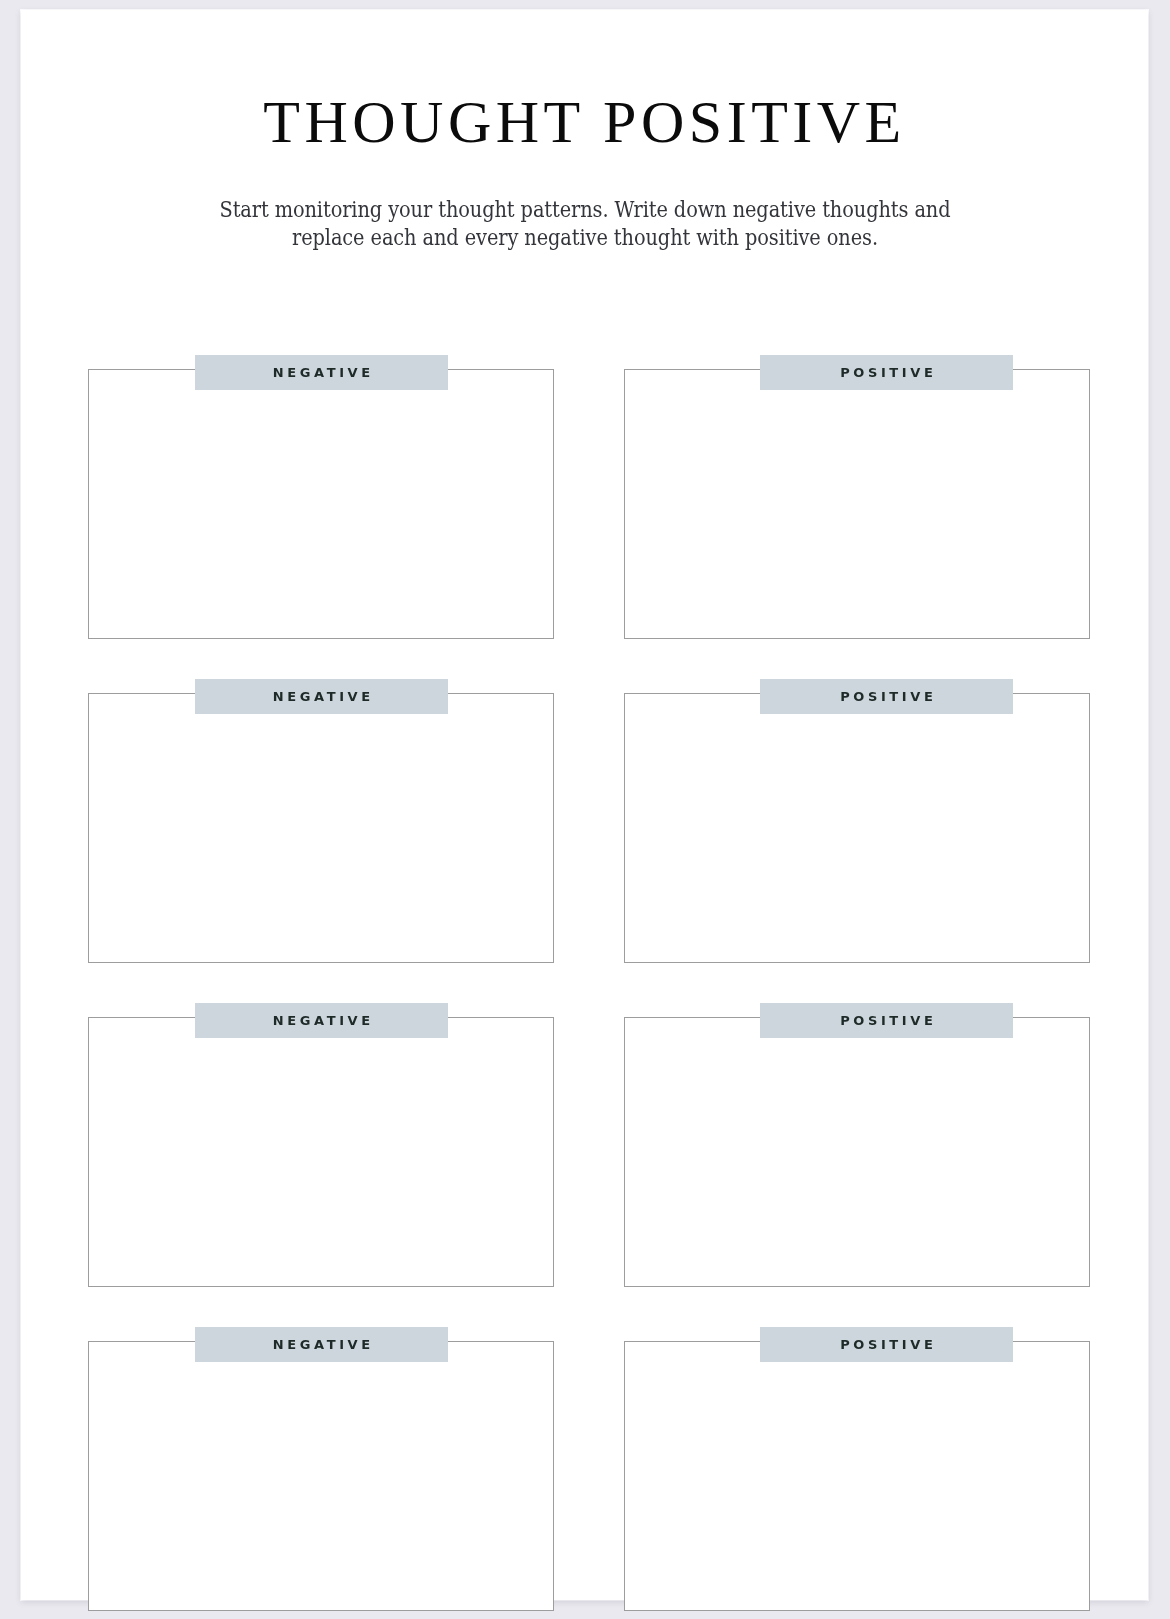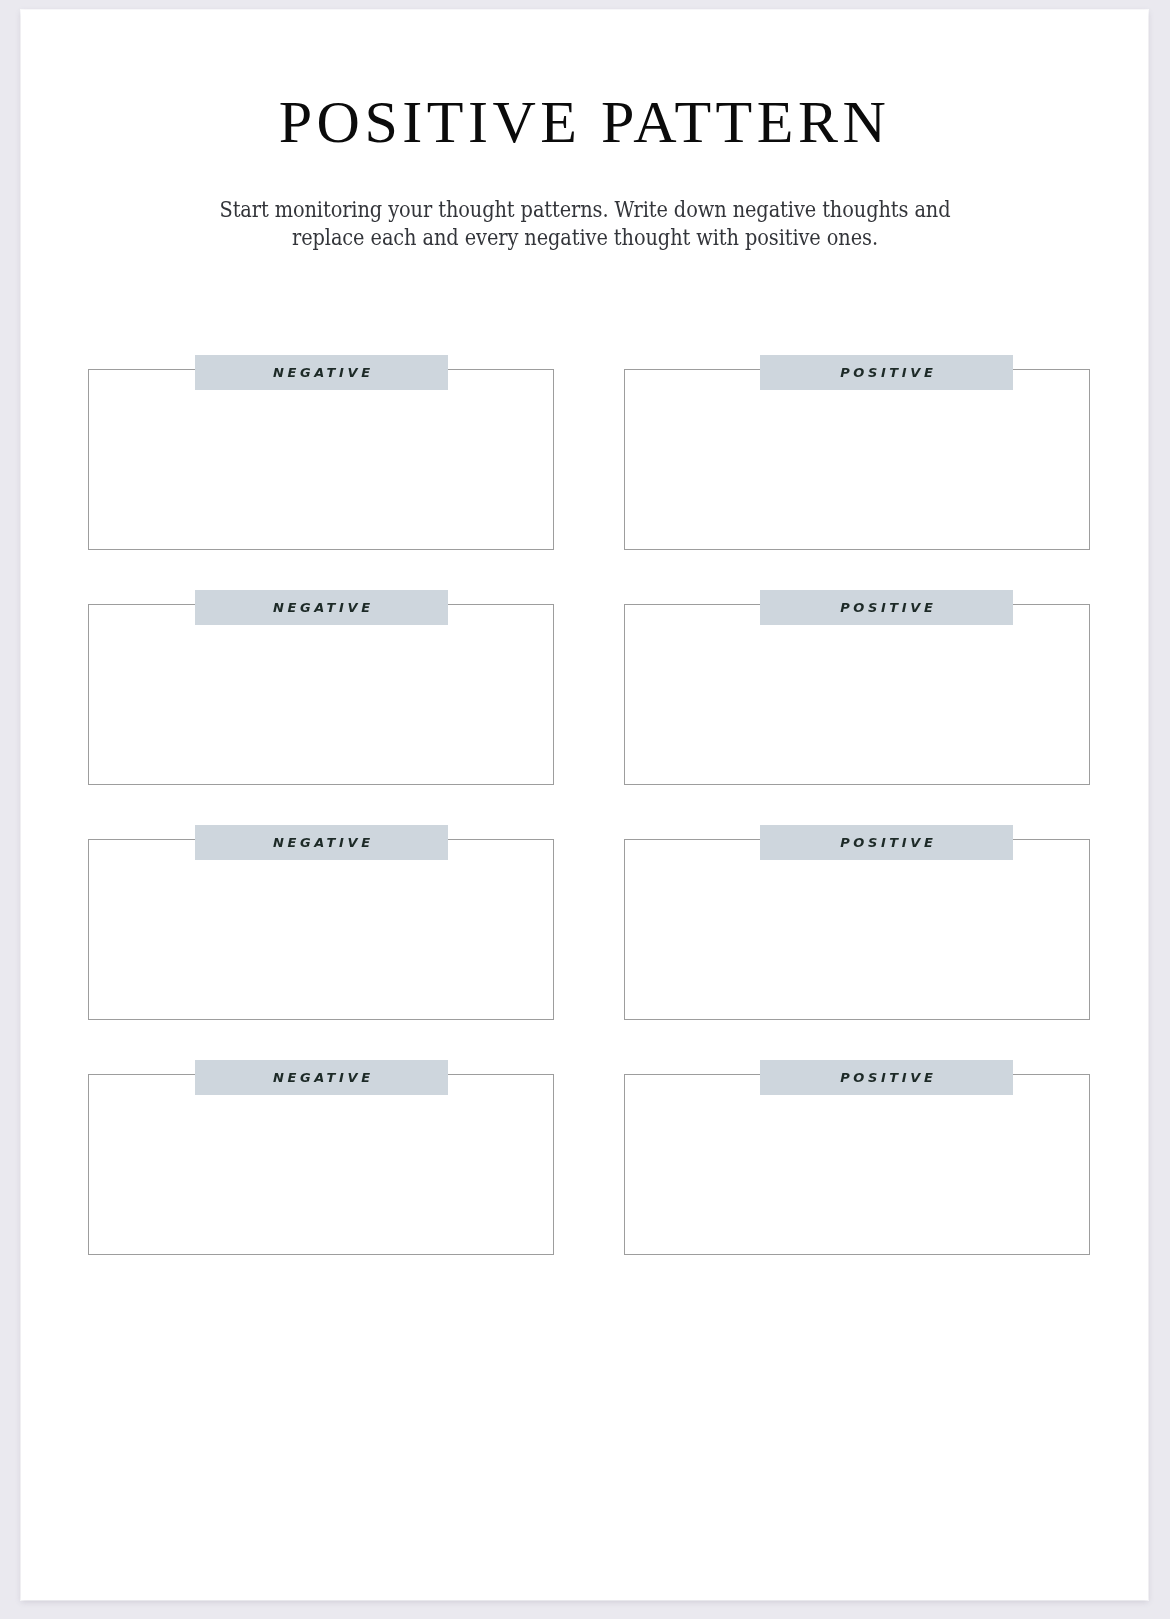--- a/index.html
+++ b/index.html
@@ -68,22 +68,21 @@
   .row {
     display: flex;
     justify-content: space-between;
     margin-bottom: 40px;
   }
   .row:last-child { margin-bottom: 0; }
 
   .cell {
     position: relative;
     width: 466px;
-    height: 195px;
-    font-style: italic;
+    height: 284px;
   }
   .cell .box {
     position: absolute;
     left: 0;
     top: 14px;
     right: 0;
     bottom: 0;
     border: 1px solid #9d9d9d;
     background: #ffffff;
     box-sizing: border-box;
@@ -114,21 +113,21 @@
     left: 105px;
     margin-left: 31px;
   }
 </style>
 </head>
 <body>
 
 <div id="sheet">
 
   <div id="header">
-    <h1 id="title">POSITIVE PATTERN</h1>
+    <h1 id="title">THOUGHT POSITIVE</h1>
     <p id="subtitle">Start monitoring your thought patterns. Write down negative thoughts and replace each and every negative thought with positive ones.</p>
   </div>
 
   <div id="grid">
 
     <div class="row">
       <div class="cell negative">
         <div class="box"></div>
         <div class="badge">
           <span class="badge-label">NEGATIVE</span>

